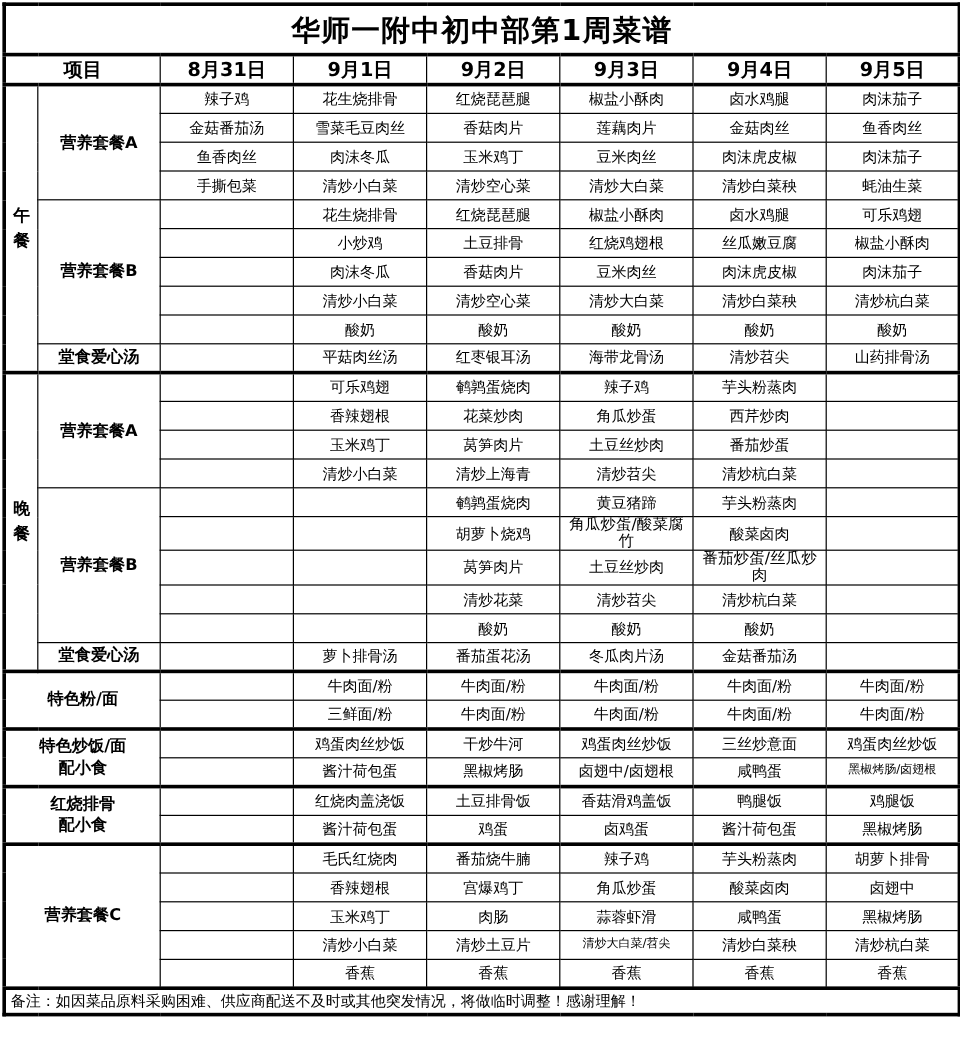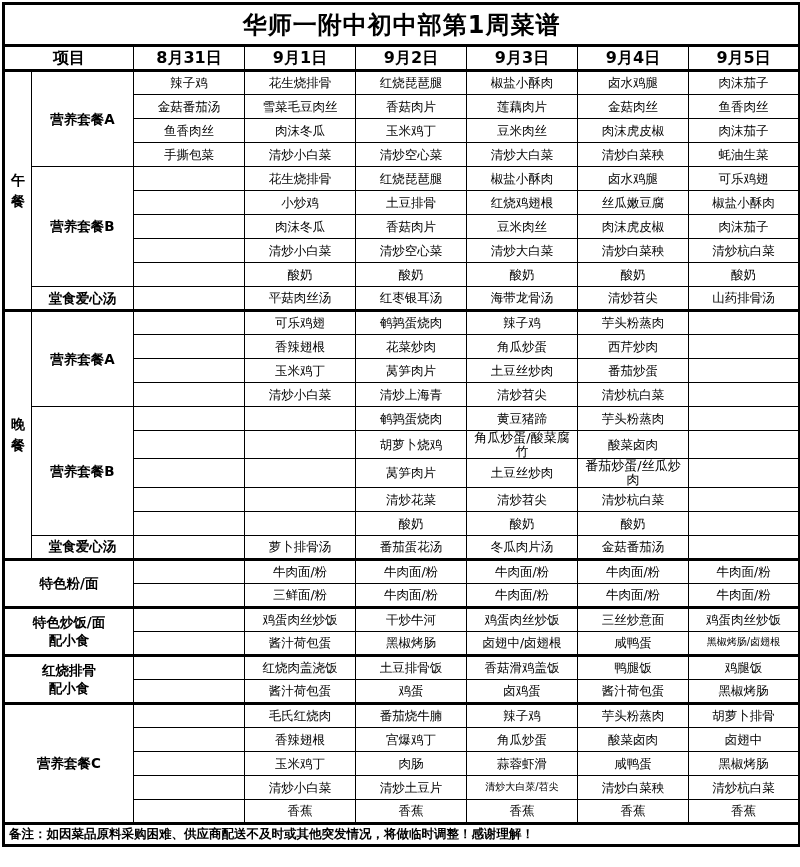--- a/index.html
+++ b/index.html
@@ -11,21 +11,21 @@
      overflow:hidden;padding:0 1px;box-sizing:border-box;}
   tr.thick-top > td{border-top:3px solid #000;}
   td.title-cell{height:42px;font-size:24px;font-weight:bold;letter-spacing:1px;}
   td.hdr{height:25px;font-size:16px;font-weight:bold;text-align:center;}
   td.dish{height:24px;font-size:12.5px;line-height:1.05;}
   td.f10{font-size:10px;}
   td.f9{font-size:13px;font-weight:normal;}
   td.meal-cell{font-size:14px;font-weight:bold;word-break:break-all;
      line-height:1.5;padding:2px 5px;}
   td.group-label{font-size:13.5px;font-weight:bold;white-space:pre-line;line-height:1.35;}
-  td.footer-cell{height:22px;font-size:12.5px;font-weight:bold;text-align:left;
+  td.footer-cell{height:22px;font-size:12.5px;font-weight:normal;text-align:left;
      padding-left:4px;white-space:nowrap;}
 </style>
 </head>
 <body>
 
 <div class="sheet">
   <table class="menu">
     <colgroup>
       <col style="width:28px">
         <col style="width:102px">

